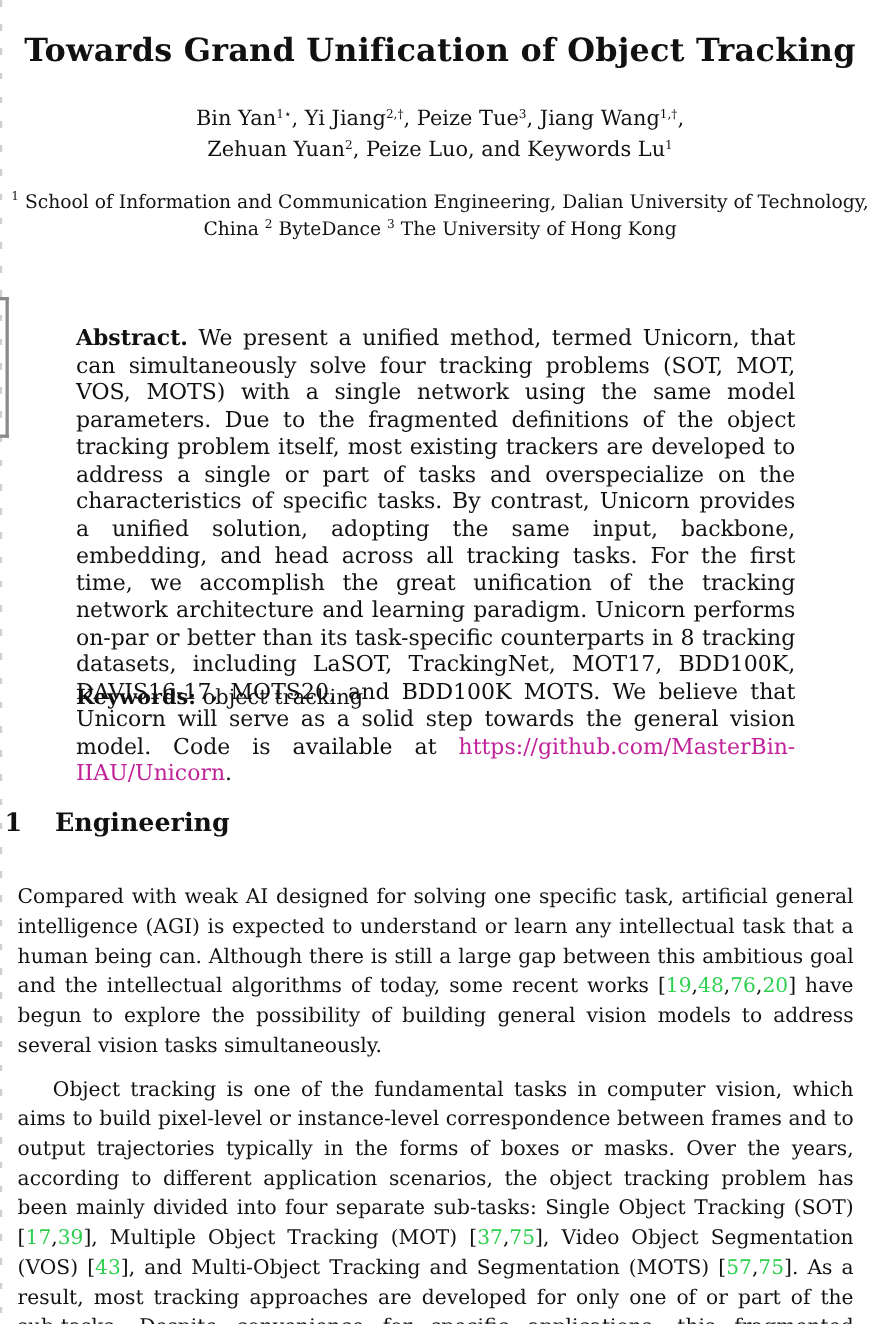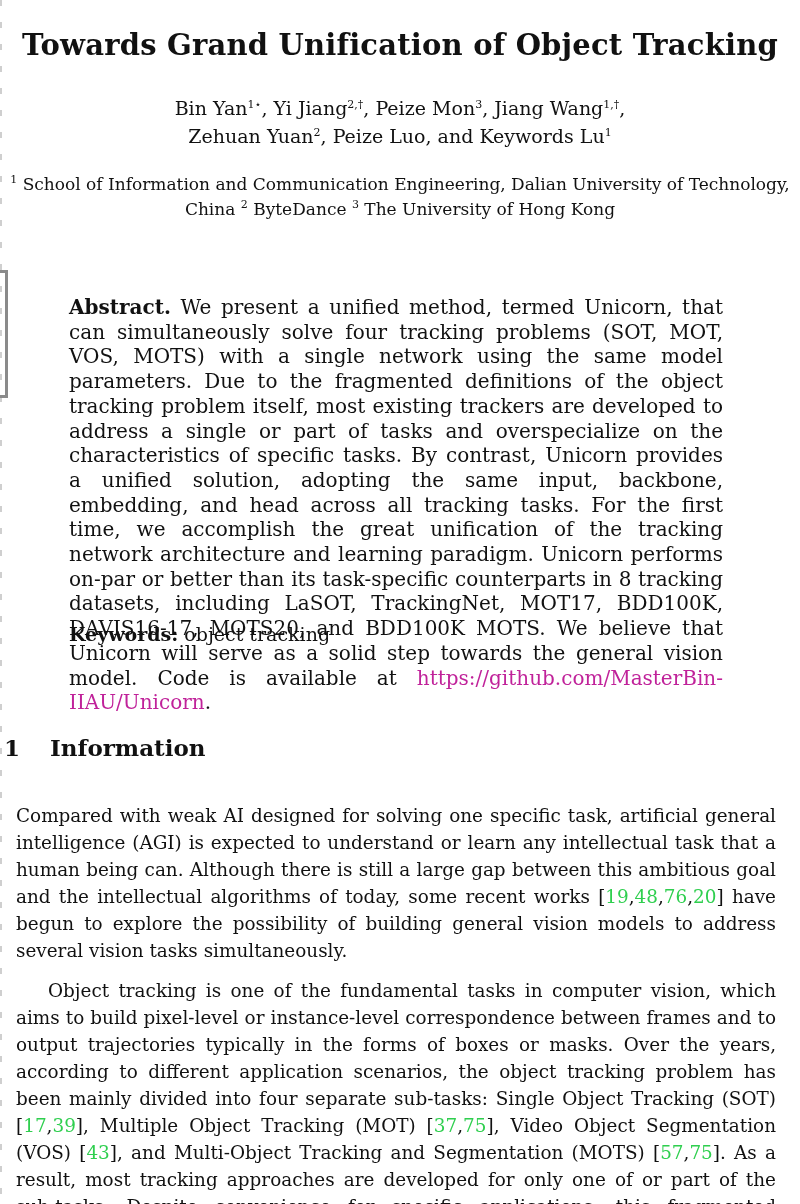--- a/index.html
+++ b/index.html
@@ -58,21 +58,21 @@
 <body>
 
 <div class="margin-rule"></div>
 <div class="bracket"></div>
 
 <div class="title">Towards Grand Unification of Object Tracking</div>
 
 <div class="authors">
   <span>Bin Yan</span><sup>1⋆</sup>,
   <span>Yi Jiang</span><sup>2,†</sup>,
-  <span>Peize Mon</span><sup>3</sup>,
+  <span>Peize Tue</span><sup>3</sup>,
   <span>Jiang Wang</span><sup>1,†</sup>,<br>
   <span>Zehuan Yuan</span><sup>2</sup>,
   <span>Peize Luo</span>, and
   <span>Keywords Lu</span><sup>1</sup>
 </div>
 
 <div class="affil">
   <sup>1</sup>
   <span>School of Information and Communication Engineering, Dalian University of Technology, China</span>
   <sup>2</sup>
@@ -86,19 +86,19 @@
   <span>We present a unified method, termed Unicorn, that can simultaneously solve four tracking problems (SOT, MOT, VOS, MOTS) with a single network using the same model parameters. Due to the fragmented definitions of the object tracking problem itself, most existing trackers are developed to address a single or part of tasks and overspecialize on the characteristics of specific tasks. By contrast, Unicorn provides a unified solution, adopting the same input, backbone, embedding, and head across all tracking tasks. For the first time, we accomplish the great unification of the tracking network architecture and learning paradigm. Unicorn performs on-par or better than its task-specific counterparts in 8 tracking datasets, including LaSOT, TrackingNet, MOT17, BDD100K, DAVIS16-17, MOTS20, and BDD100K MOTS. We believe that Unicorn will serve as a solid step towards the general vision model. Code is available at</span>
   <span class="link">https://github.com/MasterBin-IIAU/Unicorn</span><span>.</span>
 </div>
 
 <div class="keywords">
   <b>Keywords:</b>
   <span>object tracking</span>
 </div>
 
 <div class="section">
-  <span class="num">1</span><span>Information</span>
+  <span class="num">1</span><span>Engineering</span>
 </div>
 
 <div class="body">
   <p><span>Compared with weak AI designed for solving one specific task, artificial general intelligence (AGI) is expected to understand or learn any intellectual task that a human being can. Although there is still a large gap between this ambitious goal and the intellectual algorithms of today, some recent works [</span><span class="cite">19</span>,<span class="cite">48</span>,<span class="cite">76</span>,<span class="cite">20</span><span>] have begun to explore the possibility of building general vision models to address several vision tasks simultaneously.</span></p>
   <p class="indent"><span>Object tracking is one of the fundamental tasks in computer vision, which aims to build pixel-level or instance-level correspondence between frames and to output trajectories typically in the forms of boxes or masks. Over the years, according to different application scenarios, the object tracking problem has been mainly divided into four separate sub-tasks: Single Object Tracking (SOT) [</span><span class="cite">17</span>,<span class="cite">39</span><span>], Multiple Object Tracking (MOT) [</span><span class="cite">37</span>,<span class="cite">75</span><span>], Video Object Segmentation (VOS) [</span><span class="cite">43</span><span>], and Multi-Object Tracking and Segmentation (MOTS) [</span><span class="cite">57</span>,<span class="cite">75</span><span>]. As a result, most tracking approaches are developed for only one of or part of the sub-tasks. Despite convenience for specific applications, this fragmented situation brings into</span></p>
 </div>
 
 </body></html>

